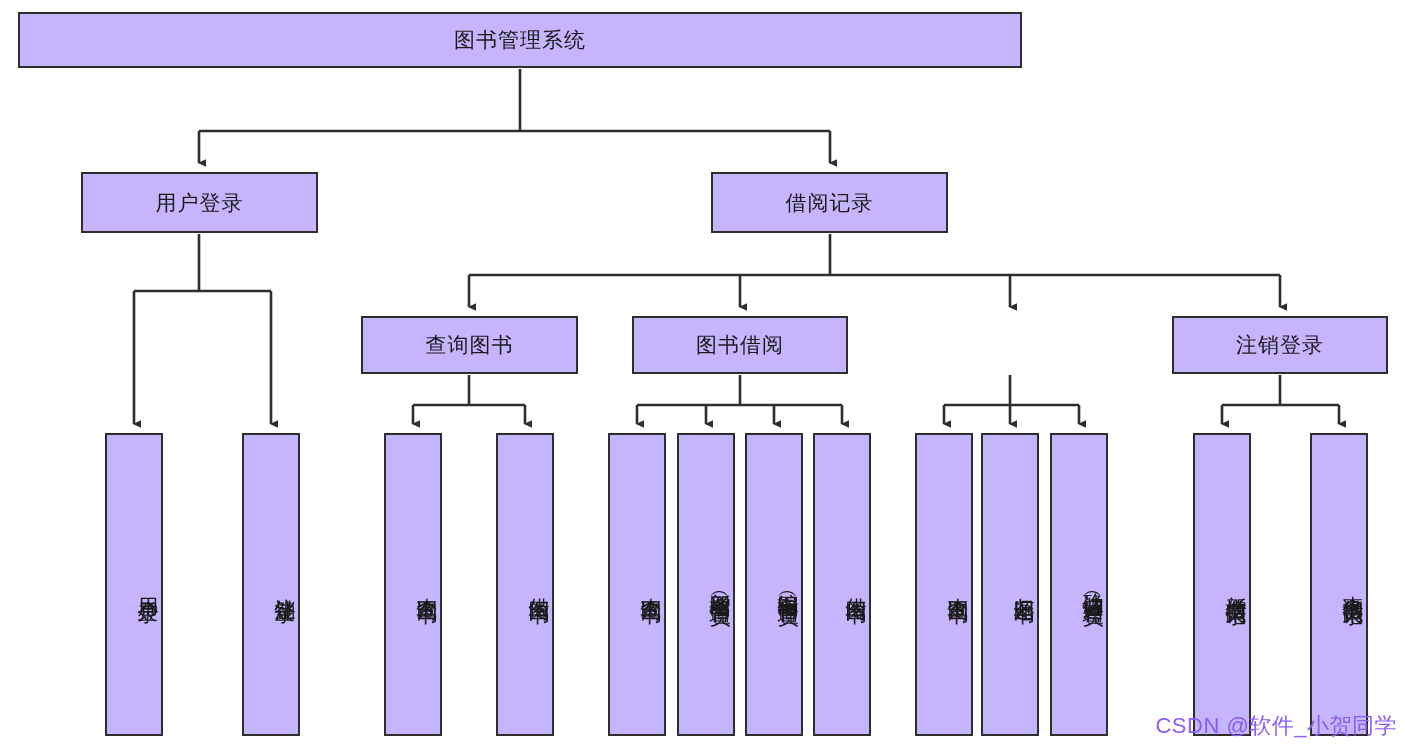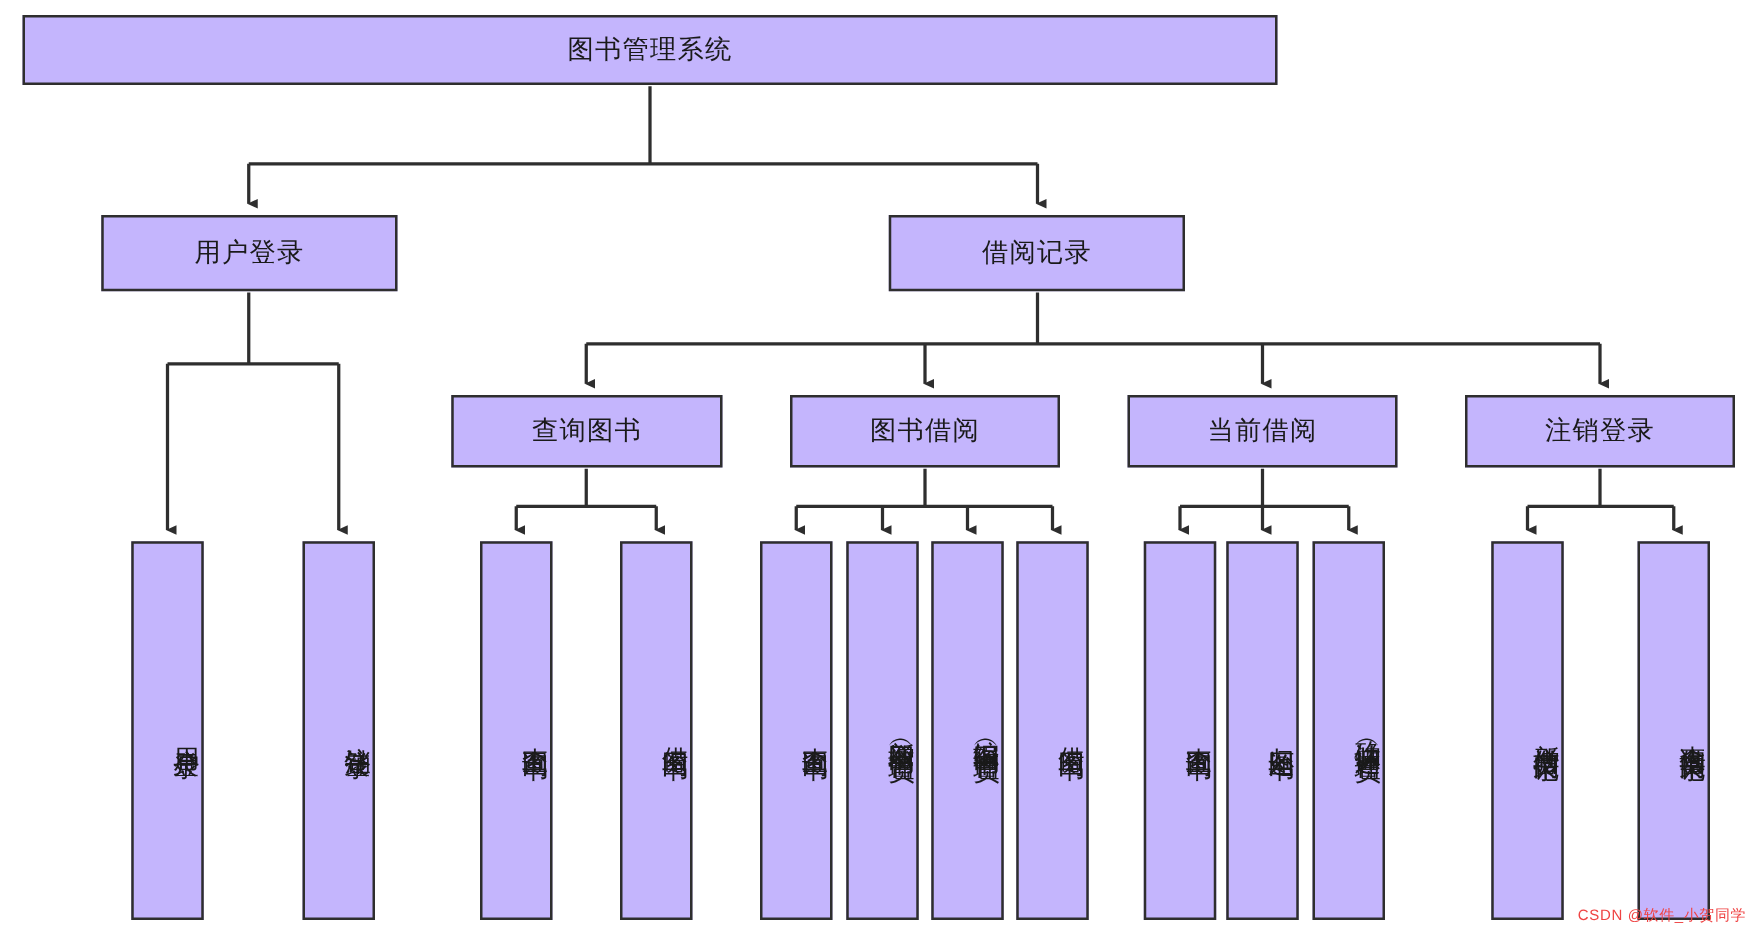--- a/index.html
+++ b/index.html
@@ -53,22 +53,22 @@
   }
   .node.vert > span {
     writing-mode: vertical-rl;
     text-orientation: upright;
     display: block;
   }
   #watermark {
     position: absolute;
     right: 8px;
     bottom: 6px;
-    font-size: 12px;
-    color: #ef4444;
+    font-size: 22px;
+    color: #8b5cf6;
     letter-spacing: 0.5px;
     white-space: nowrap;
   }
 </style>
 </head>
 <body>
 
 <div id="canvas">
 
   <svg class="wires" viewBox="0 0 1405 747">
@@ -131,23 +131,20 @@
   <div class="node horiz" style="left:711px; top:172px; width:237px; height:61px;">
     <span>借阅记录</span>
   </div>
 
   <div class="node horiz" style="left:361px; top:316px; width:217px; height:58px;">
     <span>查询图书</span>
   </div>
   <div class="node horiz" style="left:632px; top:316px; width:216px; height:58px;">
     <span>图书借阅</span>
   </div>
-  <div class="node horiz" style="left:902px; top:316px; width:216px; height:58px;">
-    <span>当前借阅</span>
-  </div>
   <div class="node horiz" style="left:1172px; top:316px; width:216px; height:58px;">
     <span>注销登录</span>
   </div>
 
   <div class="node vert" style="left:105px; top:433px; width:58px; height:303px;">
     <span>用户登录</span>
   </div>
   <div class="node vert" style="left:242px; top:433px; width:58px; height:303px;">
     <span>注销登录</span>
   </div>

